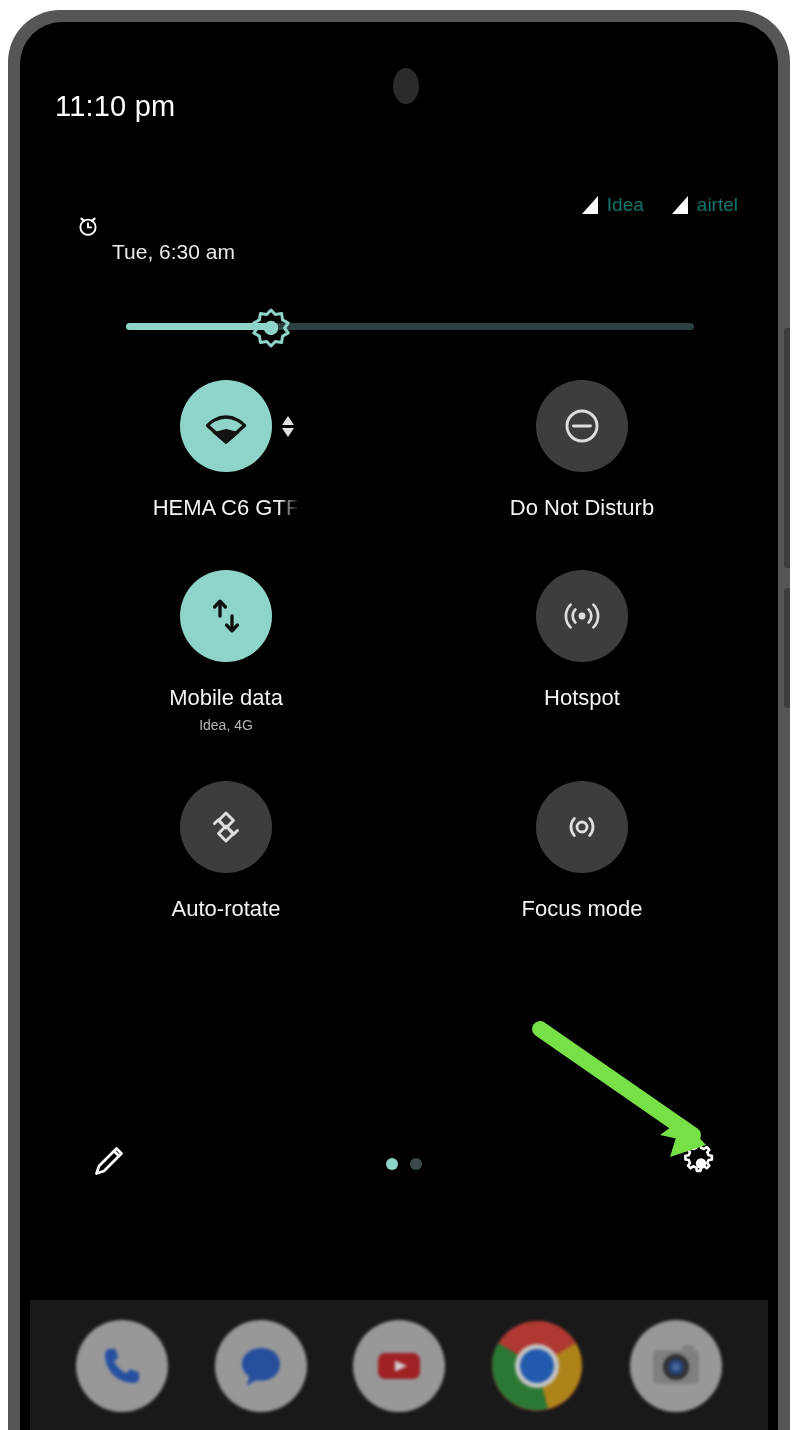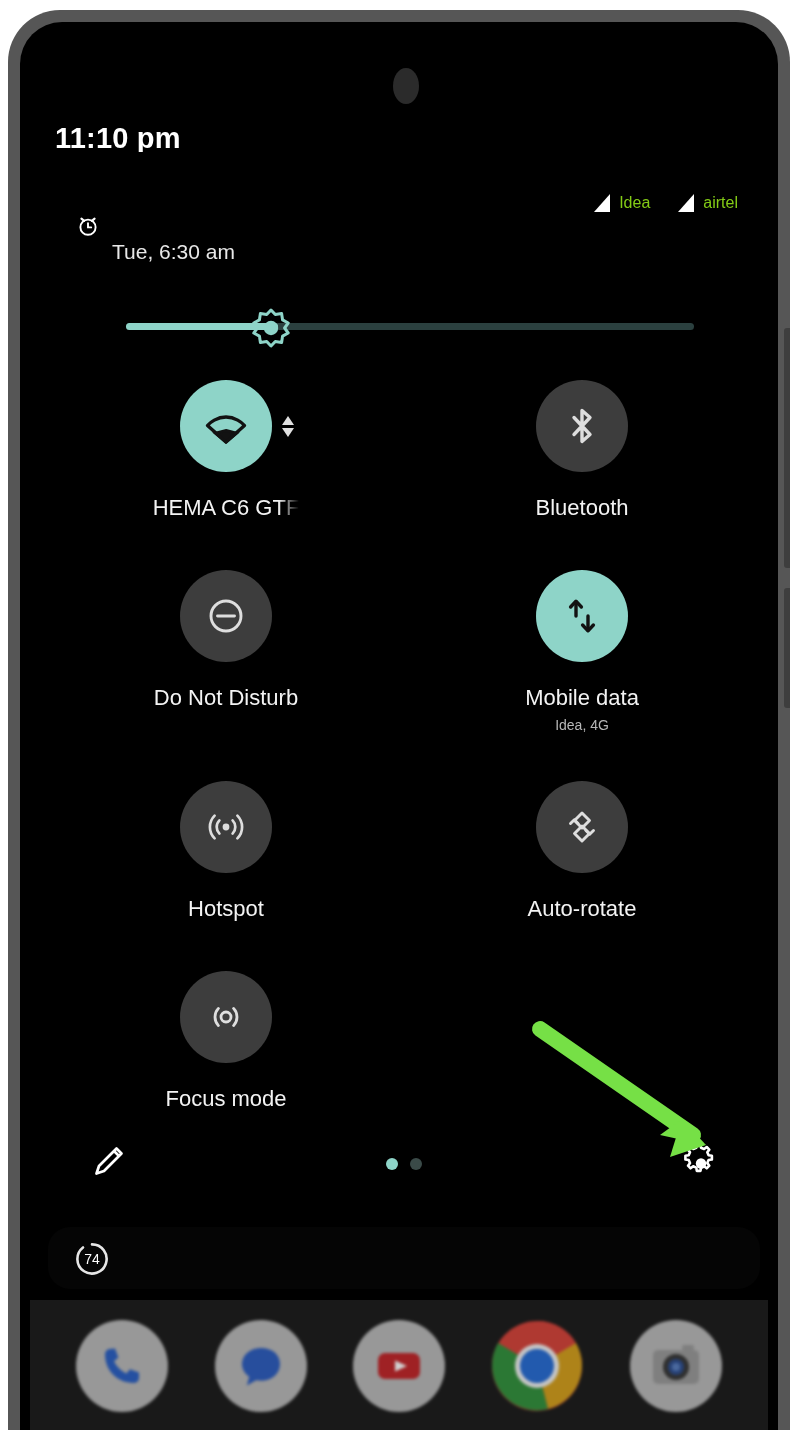--- a/index.html
+++ b/index.html
@@ -54,24 +54,23 @@
     width: 26px; height: 36px;
     background: #2b2b2b;
     border-radius: 50%;
     z-index: 30;
   }
 
   
   #status-clock {
     position: absolute;
     left: 25px; top: 58px;
-    font-size: 29px; font-weight: bold;
+    font-size: 29px; font-weight: normal;
     color: #ffffff;
     letter-spacing: 0.2px;
-    margin-top: 32px;
   }
 
   
   #qs-panel {
     position: absolute;
     left: 18px; top: 120px;
     width: 712px; height: 1065px;
     background: #000000;
     border-radius: 0 0 26px 26px;
   }
@@ -85,21 +84,21 @@
   #alarm-group {
     position: absolute; left: 28px; top: 0;
     display: flex; align-items: center; gap: 12px;
   }
   #alarm-text { font-size: 21px; color: #e8e8e8; margin-top: 48px; }
   #carrier-group {
     position: absolute; right: 22px; top: 2px;
     display: flex; align-items: center; gap: 28px;
   }
   .carrier-item { display: flex; align-items: center; gap: 9px; }
-  .carrier-label { font-size: 16px; color: #84cc16; }
+  .carrier-label { font-size: 19px; color: #0f766e; }
   .signal-tri {
     width: 0; height: 0;
     border-left: 16px solid transparent;
     border-bottom: 18px solid #ffffff;
   }
 
   
   #brightness-slider {
     position: absolute;
     left: 78px; top: 155px;
@@ -314,30 +313,20 @@
               </svg>
             </div>
             <div class="tile-expand">
               <span class="tri-up"></span>
               <span class="tri-down"></span>
             </div>
           </div>
           <div class="tile-label clipped">HEMA C6 GTF</div>
         </div>
 
-        <div class="qs-tile">
-          <div class="tile-icon-row">
-            <div class="tile-circle">
-              <svg width="46" height="46" viewBox="0 0 46 46">
-                <path d="M15 14.5 L31 31.5 L23 38.5 V7.5 L31 14.5 L15 31.5" fill="none" stroke="#dedede" stroke-width="3.4" stroke-linejoin="round" stroke-linecap="round"></path>
-              </svg>
-            </div>
-          </div>
-          <div class="tile-label">Bluetooth</div>
-        </div>
 
         <div class="qs-tile">
           <div class="tile-icon-row">
             <div class="tile-circle">
               <svg width="48" height="48" viewBox="0 0 48 48">
                 <circle cx="24" cy="24" r="15" fill="none" stroke="#dedede" stroke-width="2.9"></circle>
                 <path d="M15.5 24 H32.5" stroke="#dedede" stroke-width="2.9" stroke-linecap="round"></path>
               </svg>
             </div>
           </div>
@@ -425,28 +414,20 @@
             <svg width="42" height="42" viewBox="0 0 42 42">
               <path d="M21 5.2 l3.1 1.3 2.6 -2 2.6 2.6 -2 2.6 1.3 3.1 3.3 0.5 0 3.7 -3.3 0.5 -1.3 3.1 2 2.6 -2.6 2.6 -2.6 -2 -3.1 1.3 -0.5 3.3 -3.7 0 -0.5 -3.3 -3.1 -1.3 -2.6 2 -2.6 -2.6 2 -2.6 -1.3 -3.1 -3.3 -0.5 0 -3.7 3.3 -0.5 1.3 -3.1 -2 -2.6 2.6 -2.6 2.6 2 3.1 -1.3 0.5 -3.3 3.7 0 z" fill="none" stroke="#ffffff" stroke-width="2.6" stroke-linejoin="round" transform="translate(0,1.5)"></path>
               <circle cx="21" cy="22.5" r="5.2" fill="#ffffff"></circle>
             </svg>
           </span>
         </div>
       </div>
 
     </div>
 
-    <div id="notif-strip">
-      <div id="notif-badge">
-        <svg width="36" height="36" viewBox="0 0 36 36">
-          <path d="M18 3.4 a14.6 14.6 0 1 1 -9 3.1" fill="none" stroke="#e6e6e6" stroke-width="2.6" stroke-linecap="round"></path>
-          <text x="18" y="23" text-anchor="middle" font-family="Liberation Sans, sans-serif" font-size="14" fill="#ffffff" id="notif-badge-text">74</text>
-        </svg>
-      </div>
-    </div>
 
     <div id="home-area">
       <div id="dock">
 
         <div class="dock-icon dock-bg-grey">
           <svg width="56" height="56" viewBox="0 0 56 56">
             <path d="M16 11 c-3 0 -5 2.6 -5 5.6 0 16 12.4 28.4 28.4 28.4 3 0 5.6 -2 5.6 -5 l0 -5.4 -9 -3.4 -3.6 4.4 c-5.6 -2.8 -9.6 -6.8 -12.4 -12.4 l4.4 -3.6 -3.4 -9 z" fill="#2d62c4"></path>
           </svg>
         </div>
 

